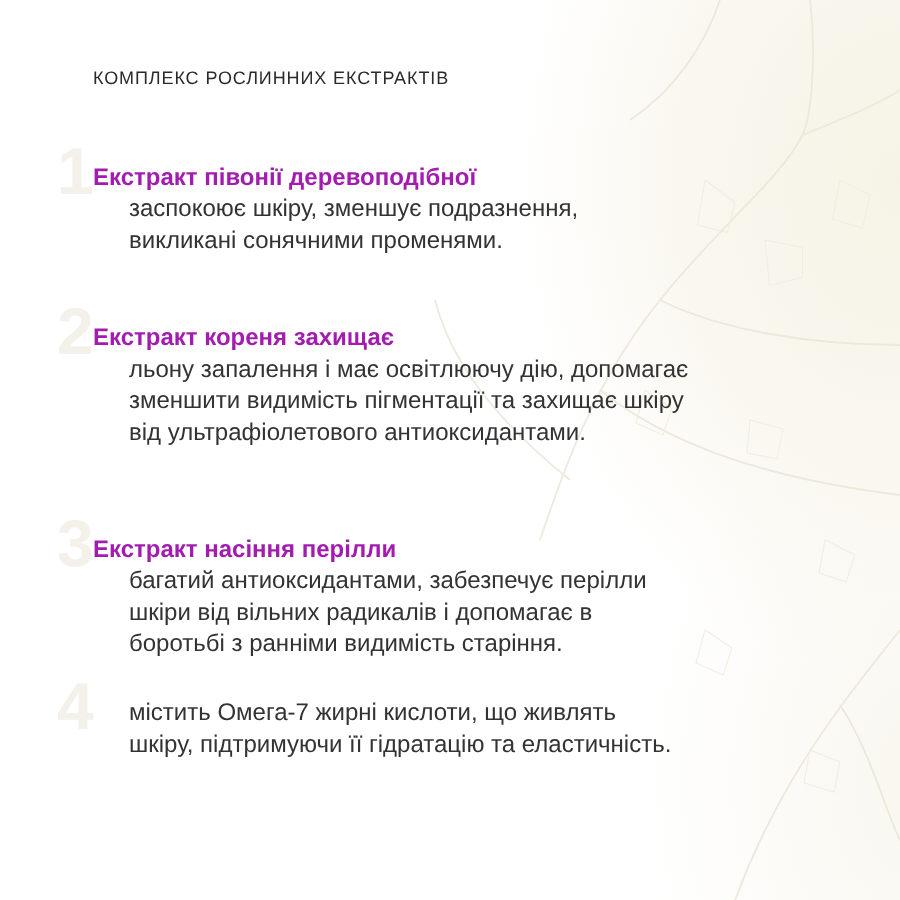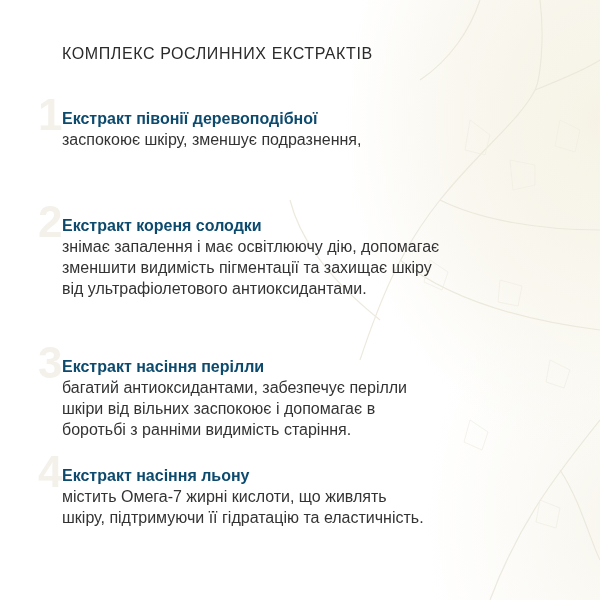--- a/index.html
+++ b/index.html
@@ -11,29 +11,29 @@
   }
   .bg {
     position:absolute; inset:0;
     background:
       radial-gradient(ellipse 320px 420px at 600px 120px, #f6f3e6 0%, #f9f7ef 45%, rgba(255,255,255,0) 80%),
       radial-gradient(ellipse 260px 360px at 620px 520px, #f8f6ee 0%, rgba(255,255,255,0) 75%);
   }
   .veins { position:absolute; inset:0; }
   .title {
     position:absolute; left:62px; top:45px;
-    font-size:16px; letter-spacing:0.6px; color:#2a2a2a; font-weight:400;
+    font-size:12px; letter-spacing:0.6px; color:#2a2a2a; font-weight:400;
   }
   .item { position:absolute; left:62px; width:440px; }
   .num {
     position:absolute; left:-24px; top:-18px;
     font-size:44px; font-weight:700; color:#f3f1ea; z-index:0;
   }
-  .item-title { position:relative; z-index:1; font-weight:700; font-size:16px; line-height:21px; color:#0c4a6e; }
-  .item-text { position:relative; z-index:1; font-size:16px; line-height:21px; color:#333333; }
+  .item-title { position:relative; z-index:1; font-weight:700; font-size:16px; line-height:21px; color:#a21caf; }
+  .item-text { position:relative; z-index:1; font-size:16px; line-height:21px; color:#333333;margin-left:24px; }
 </style>
 </head>
 <body>
 
 <div class="bg"></div>
 <svg class="veins" viewBox="0 0 600 600" width="600" height="600">
   <g stroke="#ebe7da" stroke-width="1.2" fill="none" opacity="0.9">
     <path d="M540 0 C 545 40, 540 80, 535 90 C 520 120, 480 150, 440 200 C 400 250, 380 300, 360 360"></path>
     <path d="M535 90 C 560 80, 585 70, 600 60"></path>
     <path d="M440 200 C 480 220, 540 230, 600 230"></path>
@@ -54,36 +54,36 @@
     <path d="M540 500 l20 8 l-4 20 l-20 -6 z"></path>
   </g>
 </svg>
 
 <div class="title">КОМПЛЕКС РОСЛИННИХ ЕКСТРАКТІВ</div>
 
 <div class="item" style="top:108px;">
   <div class="num">1</div>
   <div class="item-title">Екстракт півонії деревоподібної</div>
   <div class="item-text">заспокоює шкіру, зменшує подразнення,</div>
+  <div class="item-text">викликані сонячними променями.</div>
 </div>
 
 <div class="item" style="top:215px;">
   <div class="num">2</div>
-  <div class="item-title">Екстракт кореня солодки</div>
-  <div class="item-text">знімає запалення і має освітлюючу дію, допомагає</div>
+  <div class="item-title">Екстракт кореня захищає</div>
+  <div class="item-text">льону запалення і має освітлюючу дію, допомагає</div>
   <div class="item-text">зменшити видимість пігментації та захищає шкіру</div>
   <div class="item-text">від ультрафіолетового антиоксидантами.</div>
 </div>
 
 <div class="item" style="top:356px;">
   <div class="num">3</div>
   <div class="item-title">Екстракт насіння перілли</div>
   <div class="item-text">багатий антиоксидантами, забезпечує перілли</div>
-  <div class="item-text">шкіри від вільних заспокоює і допомагає в</div>
+  <div class="item-text">шкіри від вільних радикалів і допомагає в</div>
   <div class="item-text">боротьбі з ранніми видимість старіння.</div>
 </div>
 
 <div class="item" style="top:465px;">
   <div class="num">4</div>
-  <div class="item-title">Екстракт насіння льону</div>
   <div class="item-text">містить Омега-7 жирні кислоти, що живлять</div>
   <div class="item-text">шкіру, підтримуючи її гідратацію та еластичність.</div>
 </div>
 
 </body></html>

